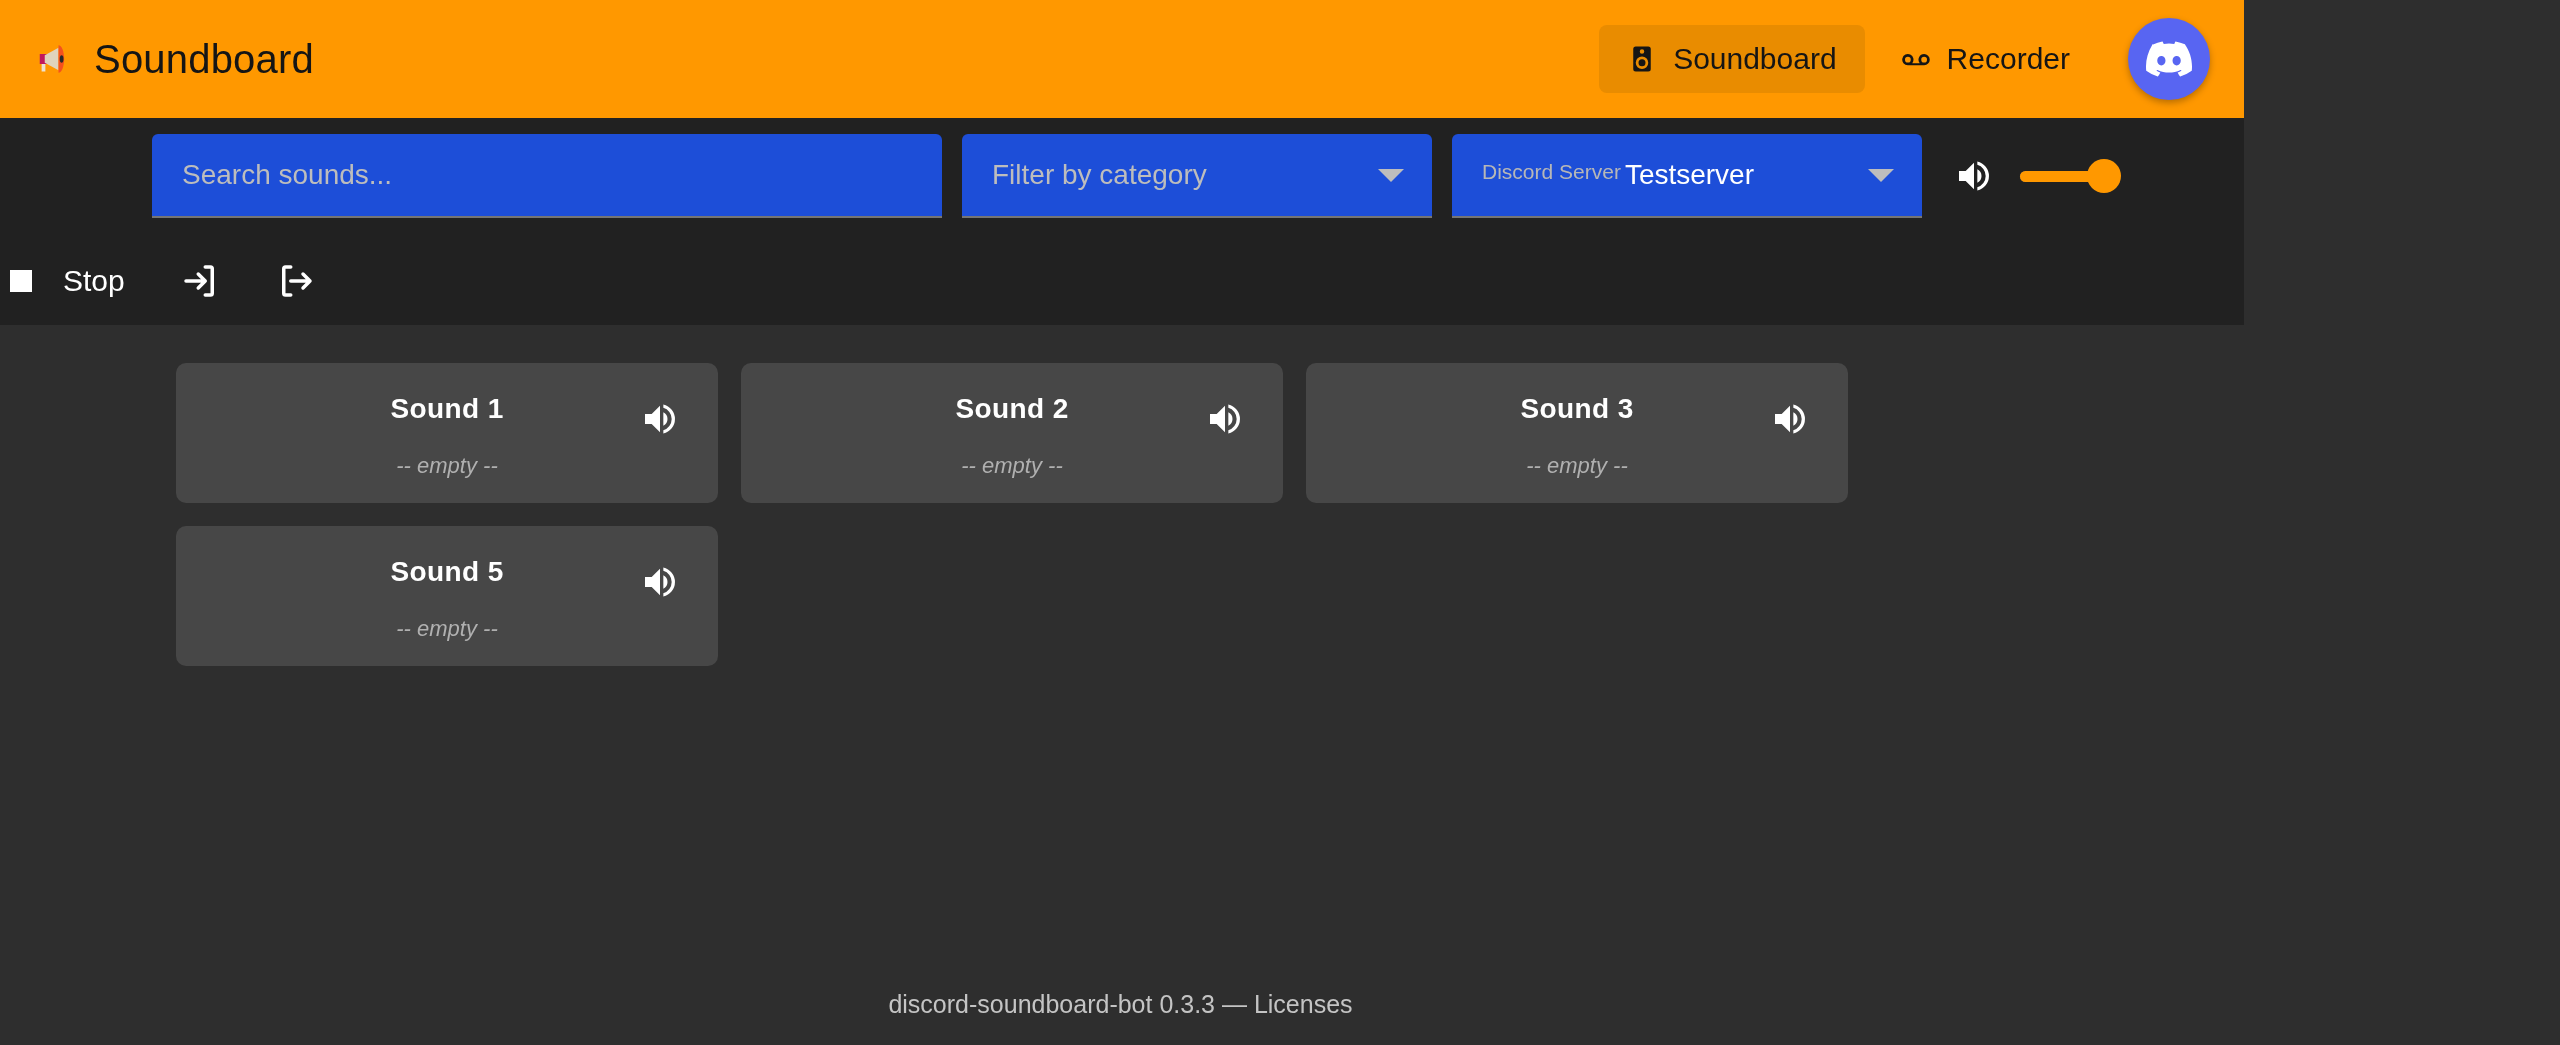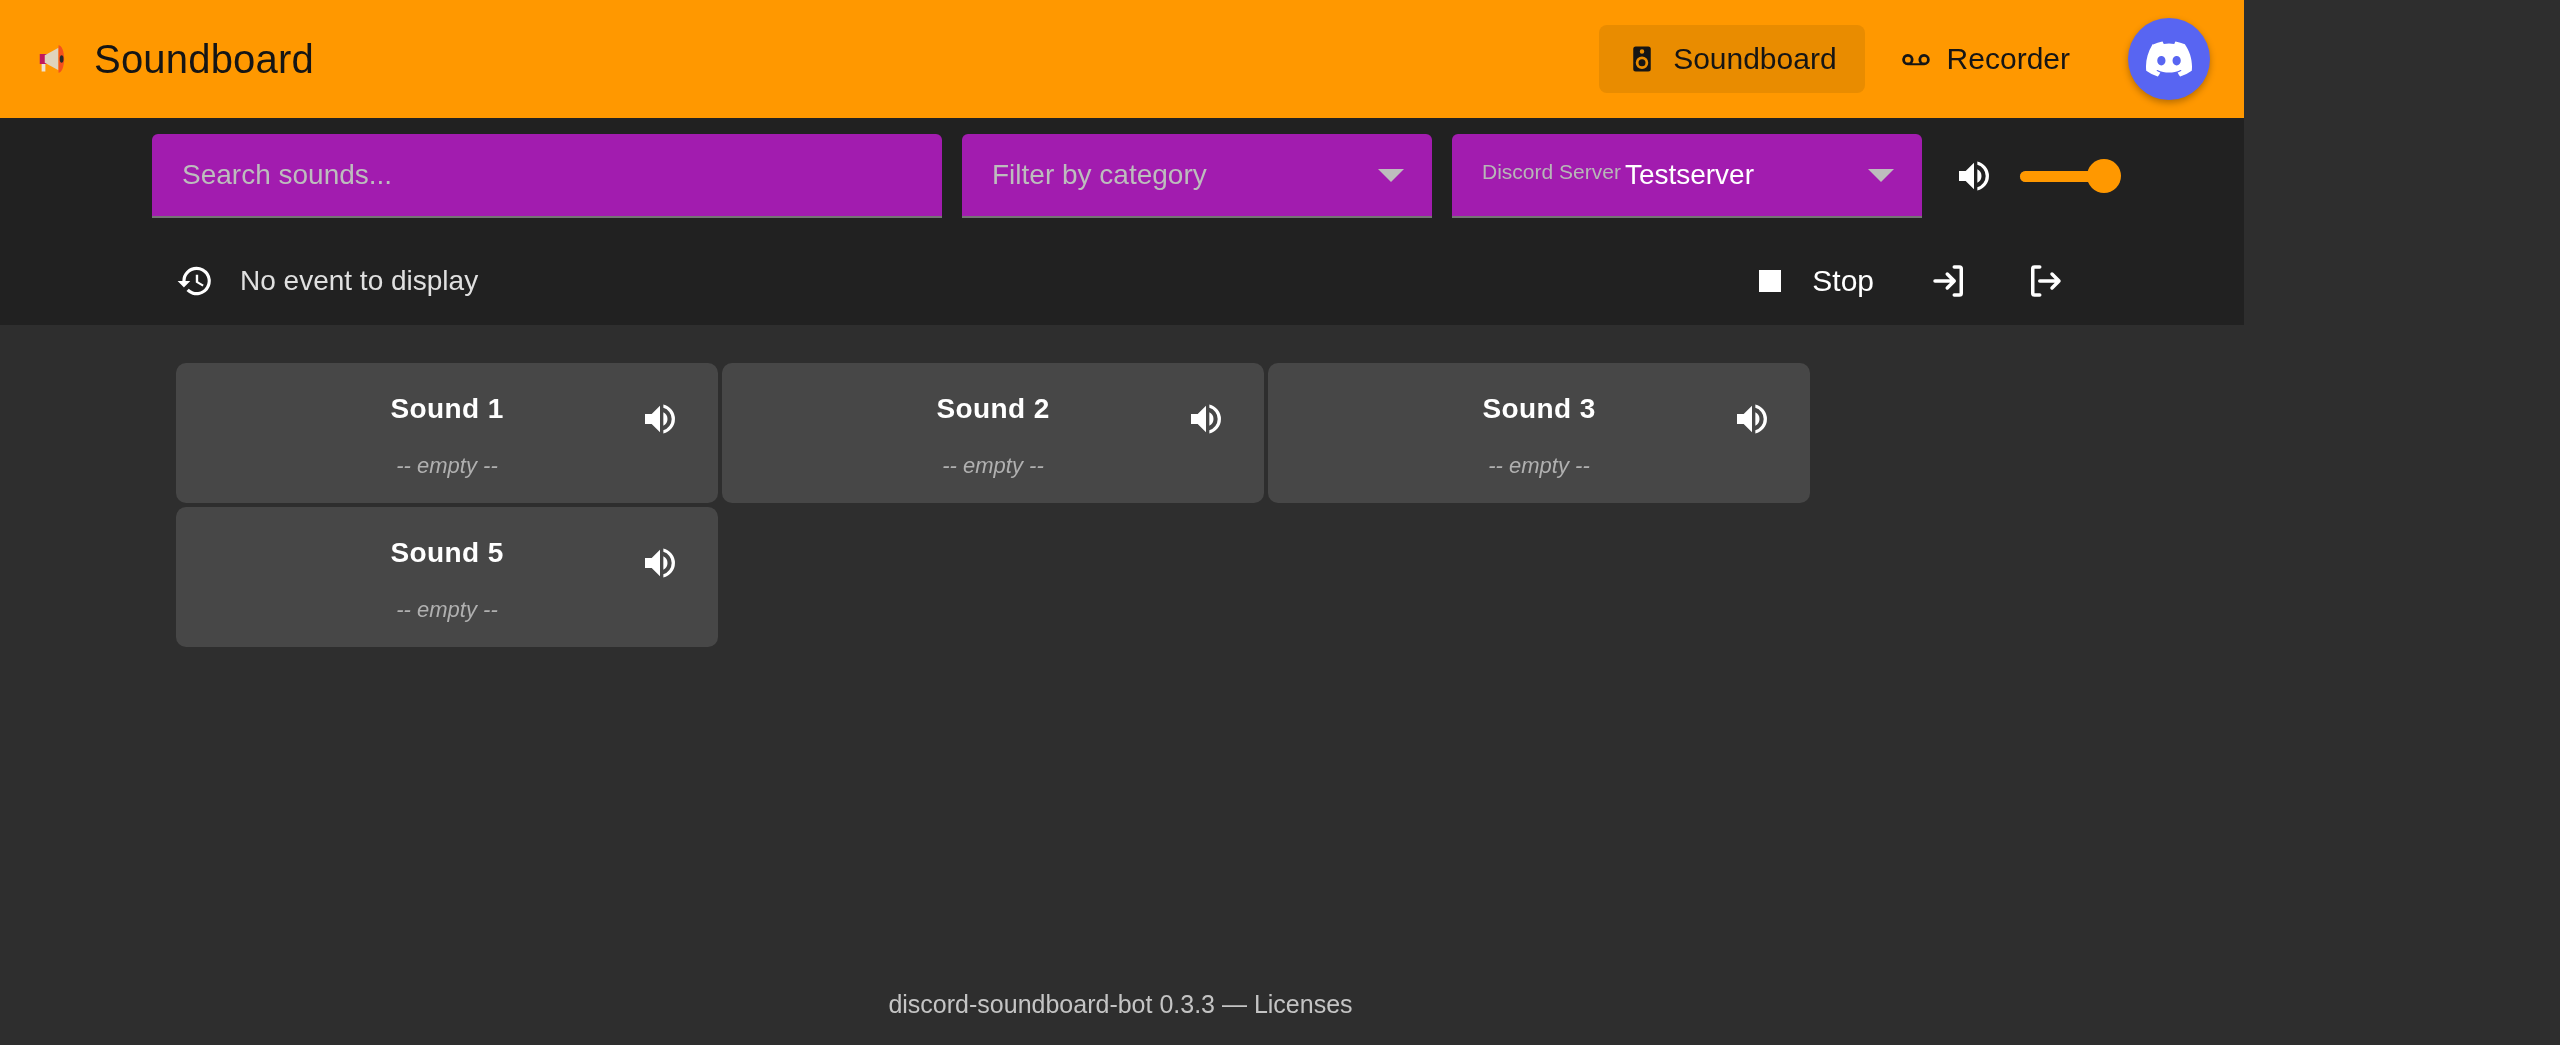--- a/index.html
+++ b/index.html
@@ -107,21 +107,21 @@
     position: relative;
   }
   .toolbar-row1 {
     display: flex;
     align-items: flex-start;
     padding: 16px 0 0 0;
     height: 120px;
     box-sizing: border-box;
   }
   .field {
-    background: #a21caf;
+    background: #1d4ed8;
     border-radius: 6px 6px 0 0;
     border-bottom: 2px solid #757575;
     box-sizing: border-box;
     position: relative;
   }
   .search-field {
     margin-left: 152px;
     width: 790px;
     height: 84px;
     display: flex;
@@ -276,21 +276,21 @@
   .main {
     flex: 1 1 auto;
     background: #2e2e2e;
     padding: 38px 0 0 0;
     position: relative;
     overflow: hidden;
   }
   .sound-grid {
     display: flex;
     flex-wrap: wrap;
-    gap: 4px;
+    gap: 23px;
     padding: 0 160px 0 176px;
     box-sizing: border-box;
   }
   .sound-card {
     background: #474747;
     border-radius: 10px;
     width: 542px;
     height: 140px;
     box-sizing: border-box;
     position: relative;
@@ -402,27 +402,20 @@
         </svg>
         <div class="slider">
           <div class="slider-track"></div>
           <div class="slider-fill" id="vol-fill" style="width: 100%;"></div>
           <div class="slider-thumb" id="vol-thumb" style="left: 100%;"></div>
         </div>
       </div>
     </div>
 
     <div class="toolbar-row2">
-      <div class="event-area">
-        <svg class="history-icon" viewBox="0 0 24 24">
-          <path fill="#ffffff" d="M13 3a9 9 0 0 0-9 9H1l3.9 3.9.07.14L9 12H6a7 7 0 1 1 2.05 4.95l-1.42 1.42A9 9 0 1 0 13 3z"></path>
-          <path fill="#ffffff" d="M12.5 8v5l4.28 2.54.72-1.21-3.5-2.08V8z"></path>
-        </svg>
-        <span class="event-text">No event to display</span>
-      </div>
 
       <div class="actions">
         <button class="stop-btn">
           <span class="stop-square"></span>
           <span>Stop</span>
         </button>
 
         <button class="icon-btn">
           <svg viewBox="0 0 24 24">
             <path fill="none" stroke="#ffffff" stroke-width="2" stroke-linecap="round" stroke-linejoin="round" d="M15 4h3a1 1 0 0 1 1 1v14a1 1 0 0 1-1 1h-3"></path>

